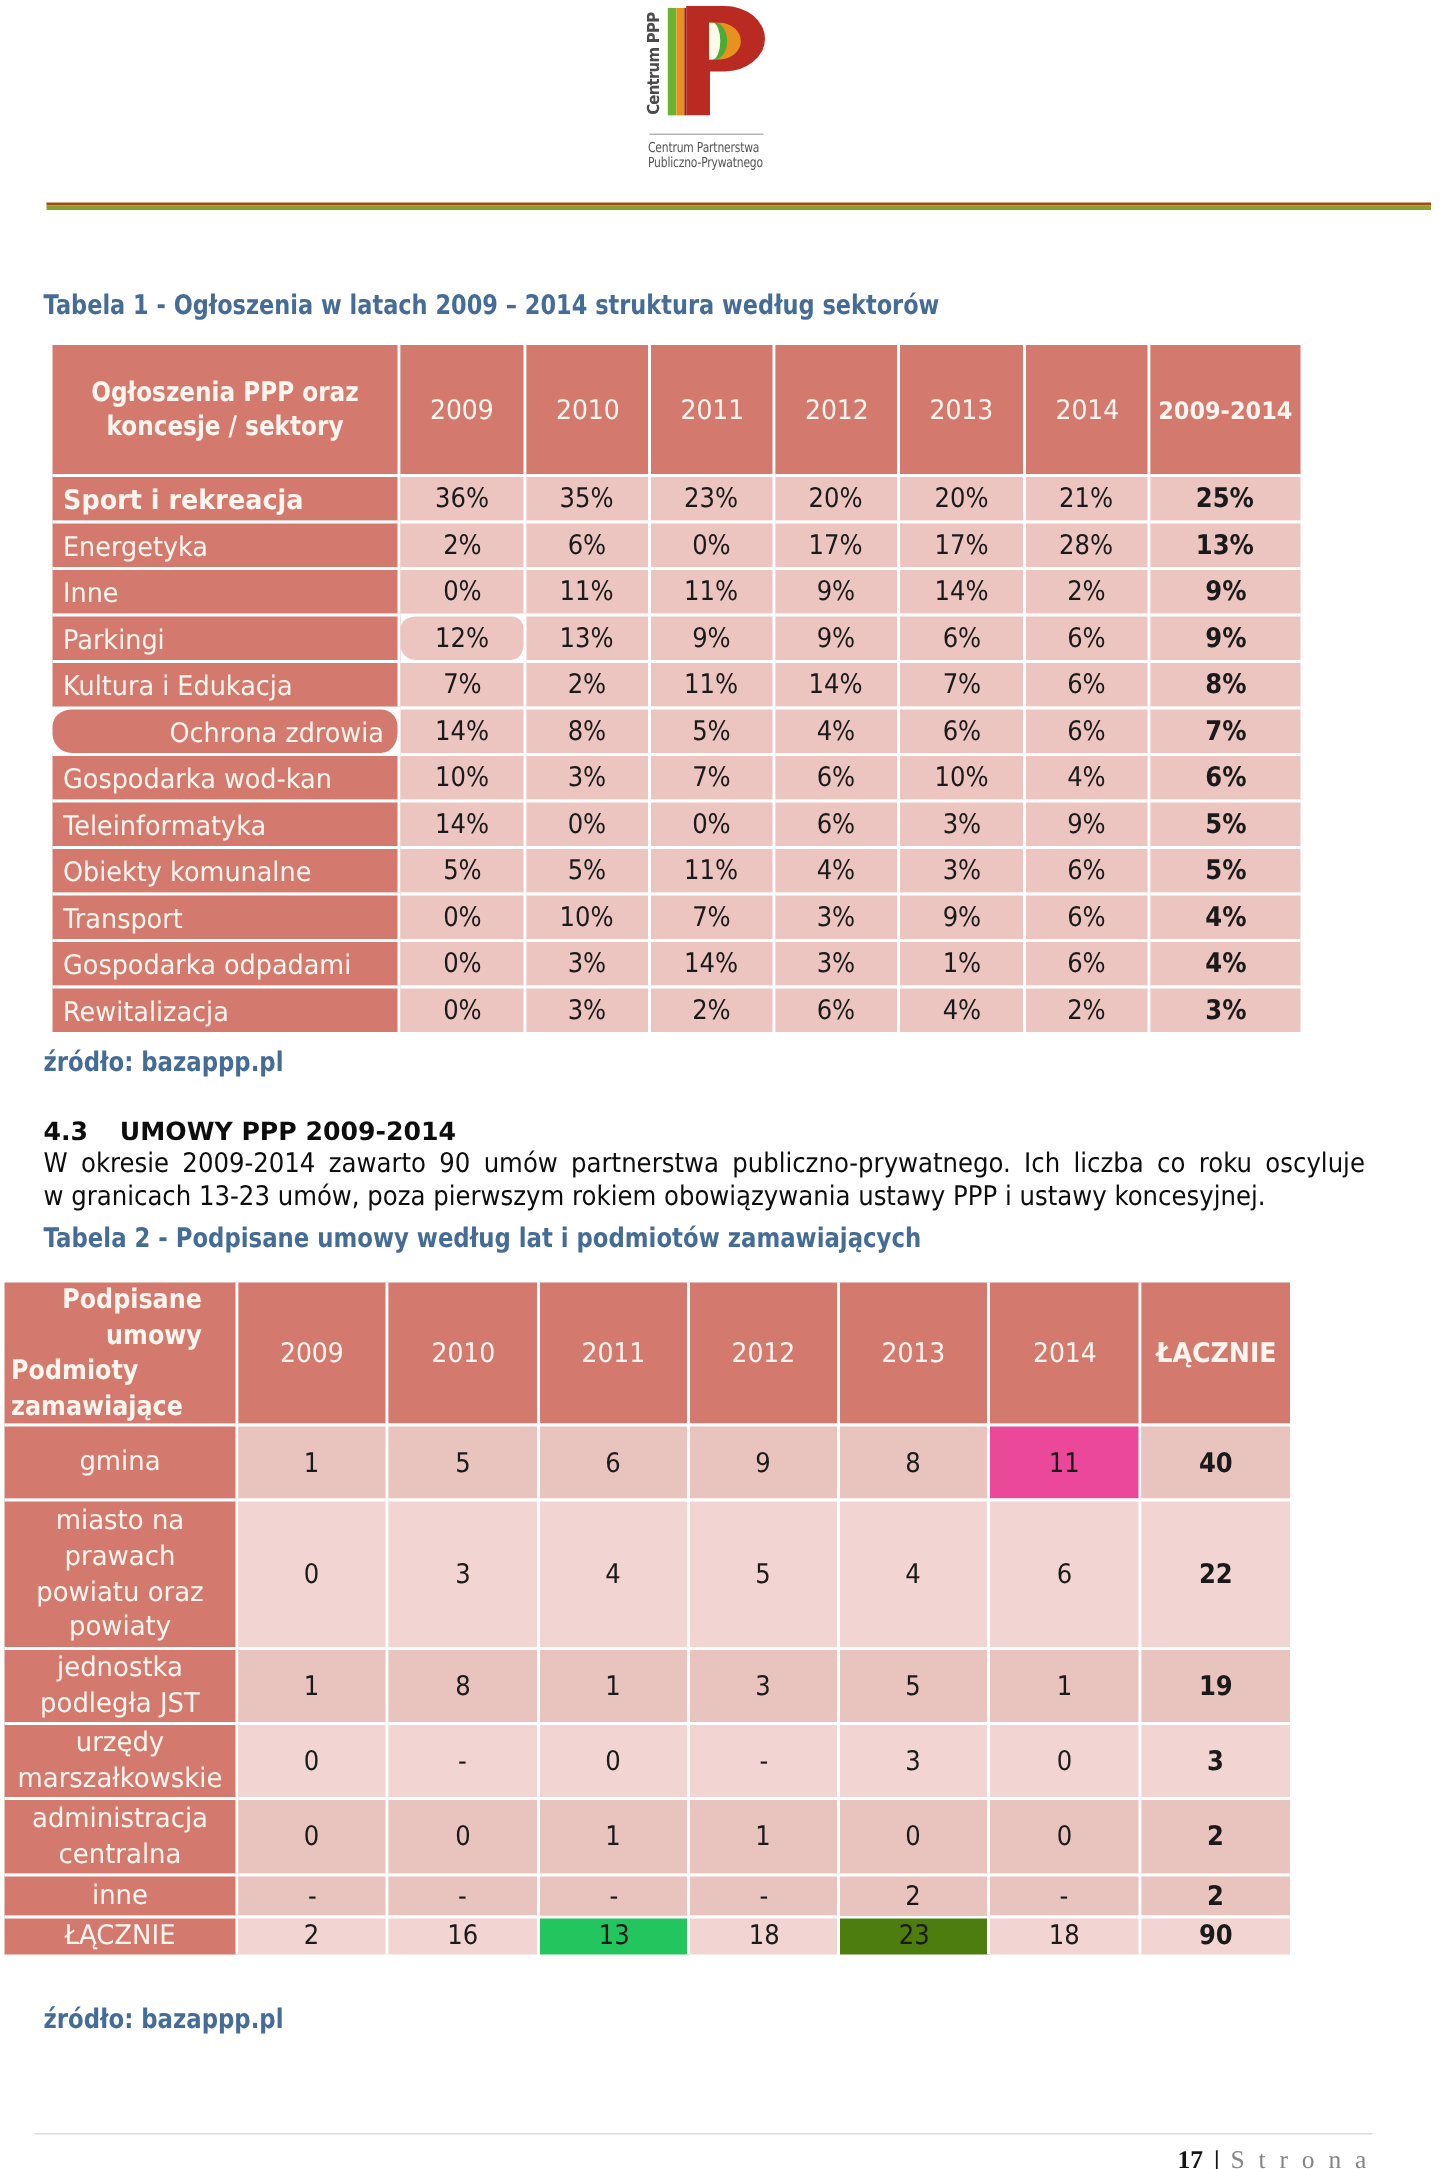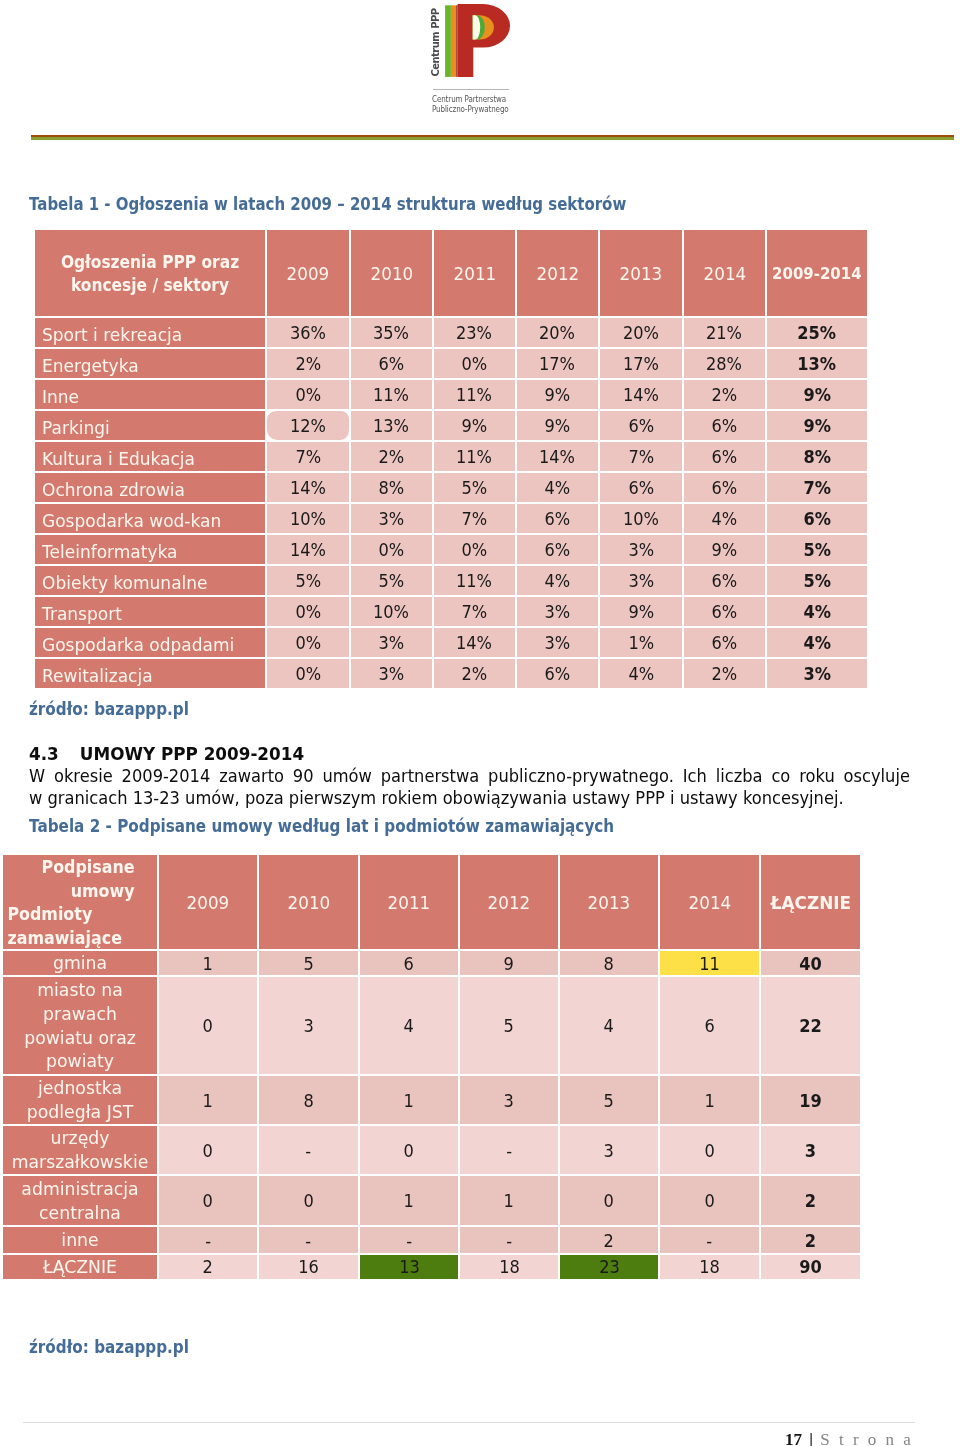--- a/index.html
+++ b/index.html
@@ -112,21 +112,21 @@
           </td>
           <td class="hd" style=""><span class="sxc" style="transform:scaleX(0.93)">2009</span></td>
           <td class="hd" style=""><span class="sxc" style="transform:scaleX(0.93)">2010</span></td>
           <td class="hd" style=""><span class="sxc" style="transform:scaleX(0.93)">2011</span></td>
           <td class="hd" style=""><span class="sxc" style="transform:scaleX(0.93)">2012</span></td>
           <td class="hd" style=""><span class="sxc" style="transform:scaleX(0.93)">2013</span></td>
           <td class="hd" style=""><span class="sxc" style="transform:scaleX(0.93)">2014</span></td>
           <td class="hd" style="font-weight:bold;border-right:none;font-size:16px;"><span class="sxc" style="transform:scaleX(0.935)">2009-2014</span></td>
         </tr>
         <tr>
-          <td class="lbl" style="height:29px;line-height:29px;text-align:left;padding-left:7px;"><span class="sx">Sport i rekreacja</span></td>
+          <td class="lbl" style="height:29px;line-height:29px;text-align:left;padding-left:7px;font-weight:bold;"><span class="sx">Sport i rekreacja</span></td>
           <td class="num" style="background:#ecc5c0;height:29px;line-height:29px;padding:0;"><span class="sxc">36%</span></td>
           <td class="num" style="background:#ecc5c0;height:29px;line-height:29px;padding:0;"><span class="sxc">35%</span></td>
           <td class="num" style="background:#ecc5c0;height:29px;line-height:29px;padding:0;"><span class="sxc">23%</span></td>
           <td class="num" style="background:#ecc5c0;height:29px;line-height:29px;padding:0;"><span class="sxc">20%</span></td>
           <td class="num" style="background:#ecc5c0;height:29px;line-height:29px;padding:0;"><span class="sxc">20%</span></td>
           <td class="num" style="background:#ecc5c0;height:29px;line-height:29px;padding:0;"><span class="sxc">21%</span></td>
           <td class="num" style="background:#ecc5c0;font-weight:bold;border-right:none;height:29px;line-height:29px;padding:0;"><span class="sxc">25%</span></td>
         </tr>
         <tr>
           <td class="lbl" style="height:29px;line-height:29px;text-align:left;padding-left:7px;"><span class="sx">Energetyka</span></td>
@@ -162,21 +162,21 @@
           <td class="lbl" style="height:29px;line-height:29px;text-align:left;padding-left:7px;"><span class="sx">Kultura i Edukacja</span></td>
           <td class="num" style="background:#ecc5c0;height:29px;line-height:29px;padding:0;"><span class="sxc">7%</span></td>
           <td class="num" style="background:#ecc5c0;height:29px;line-height:29px;padding:0;"><span class="sxc">2%</span></td>
           <td class="num" style="background:#ecc5c0;height:29px;line-height:29px;padding:0;"><span class="sxc">11%</span></td>
           <td class="num" style="background:#ecc5c0;height:29px;line-height:29px;padding:0;"><span class="sxc">14%</span></td>
           <td class="num" style="background:#ecc5c0;height:29px;line-height:29px;padding:0;"><span class="sxc">7%</span></td>
           <td class="num" style="background:#ecc5c0;height:29px;line-height:29px;padding:0;"><span class="sxc">6%</span></td>
           <td class="num" style="background:#ecc5c0;font-weight:bold;border-right:none;height:29px;line-height:29px;padding:0;"><span class="sxc">8%</span></td>
         </tr>
         <tr>
-          <td class="lbl" style="height:29px;line-height:29px;text-align:left;padding-left:7px;"><span class="sx">Ochrona zdrowia</span></td>
+          <td class="lbl" style="height:29px;line-height:29px;text-align:right;padding-left:7px;border-radius:13px;"><span class="sx">Ochrona zdrowia</span></td>
           <td class="num" style="background:#ecc5c0;height:29px;line-height:29px;padding:0;"><span class="sxc">14%</span></td>
           <td class="num" style="background:#ecc5c0;height:29px;line-height:29px;padding:0;"><span class="sxc">8%</span></td>
           <td class="num" style="background:#ecc5c0;height:29px;line-height:29px;padding:0;"><span class="sxc">5%</span></td>
           <td class="num" style="background:#ecc5c0;height:29px;line-height:29px;padding:0;"><span class="sxc">4%</span></td>
           <td class="num" style="background:#ecc5c0;height:29px;line-height:29px;padding:0;"><span class="sxc">6%</span></td>
           <td class="num" style="background:#ecc5c0;height:29px;line-height:29px;padding:0;"><span class="sxc">6%</span></td>
           <td class="num" style="background:#ecc5c0;font-weight:bold;border-right:none;height:29px;line-height:29px;padding:0;"><span class="sxc">7%</span></td>
         </tr>
         <tr>
           <td class="lbl" style="height:29px;line-height:29px;text-align:left;padding-left:7px;"><span class="sx">Gospodarka wod-kan</span></td>
@@ -281,21 +281,21 @@
         </tr>
         <tr>
           <td class="lbl" style="height:24px;line-height:23.8px;padding:0 3px;">
             <span class="sxw" style="transform:scaleX(0.96);display:block;">gmina</span>
           </td>
           <td class="num" style="background:#e9c3be;height:24px;padding:0;"><span class="sxc">1</span></td>
           <td class="num" style="background:#e9c3be;height:24px;padding:0;"><span class="sxc">5</span></td>
           <td class="num" style="background:#e9c3be;height:24px;padding:0;"><span class="sxc">6</span></td>
           <td class="num" style="background:#e9c3be;height:24px;padding:0;"><span class="sxc">9</span></td>
           <td class="num" style="background:#e9c3be;height:24px;padding:0;"><span class="sxc">8</span></td>
-          <td class="num" style="background:#fde047;height:24px;padding:0;"><span class="sxc">11</span></td>
+          <td class="num" style="background:#ec4899;height:24px;padding:12px;"><span class="sxc">11</span></td>
           <td class="num" style="background:#e9c3be;font-weight:bold;border-right:none;height:24px;padding:0;"><span class="sxc">40</span></td>
         </tr>
         <tr>
           <td class="lbl" style="height:97px;line-height:23.8px;padding:0 3px;">
             <span class="sxw" style="transform:scaleX(0.96);display:block;">miasto na prawach powiatu oraz powiaty</span>
           </td>
           <td class="num" style="background:#f2d5d2;height:97px;padding:0;"><span class="sxc">0</span></td>
           <td class="num" style="background:#f2d5d2;height:97px;padding:0;"><span class="sxc">3</span></td>
           <td class="num" style="background:#f2d5d2;height:97px;padding:0;"><span class="sxc">4</span></td>
           <td class="num" style="background:#f2d5d2;height:97px;padding:0;"><span class="sxc">5</span></td>
@@ -350,21 +350,21 @@
           <td class="num" style="background:#e9c3be;height:26px;padding:0;"><span class="sxc">2</span></td>
           <td class="num" style="background:#e9c3be;height:26px;padding:0;"><span class="sxc">-</span></td>
           <td class="num" style="background:#e9c3be;font-weight:bold;border-right:none;height:26px;padding:0;"><span class="sxc">2</span></td>
         </tr>
         <tr>
           <td class="lbl" style="height:22px;line-height:23.8px;padding:0 3px;">
             <span class="sxw" style="transform:scaleX(0.96);display:block;">ŁĄCZNIE</span>
           </td>
           <td class="num" style="background:#f2d5d2;height:22px;padding:0;"><span class="sxc">2</span></td>
           <td class="num" style="background:#f2d5d2;height:22px;padding:0;"><span class="sxc">16</span></td>
-          <td class="num" style="background:#4d7c0f;height:22px;padding:0;"><span class="sxc">13</span></td>
+          <td class="num" style="background:#22c55e;height:22px;padding:0;"><span class="sxc">13</span></td>
           <td class="num" style="background:#f2d5d2;height:22px;padding:0;"><span class="sxc">18</span></td>
           <td class="num" style="background:#4d7c0f;height:22px;padding:0;"><span class="sxc">23</span></td>
           <td class="num" style="background:#f2d5d2;height:22px;padding:0;"><span class="sxc">18</span></td>
           <td class="num" style="background:#f2d5d2;font-weight:bold;border-right:none;height:22px;padding:0;"><span class="sxc">90</span></td>
         </tr>
       </tbody>
     </table>
 
   <div class="tbl-title" style="left:29px;top:1336px;">źródło: bazappp.pl</div>
 

